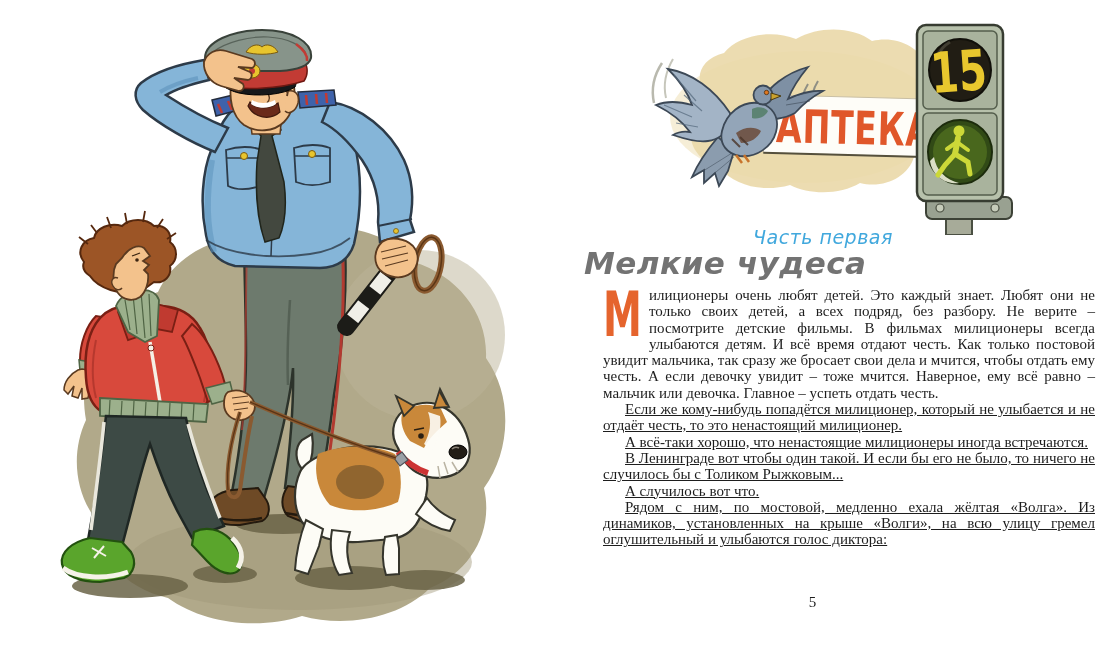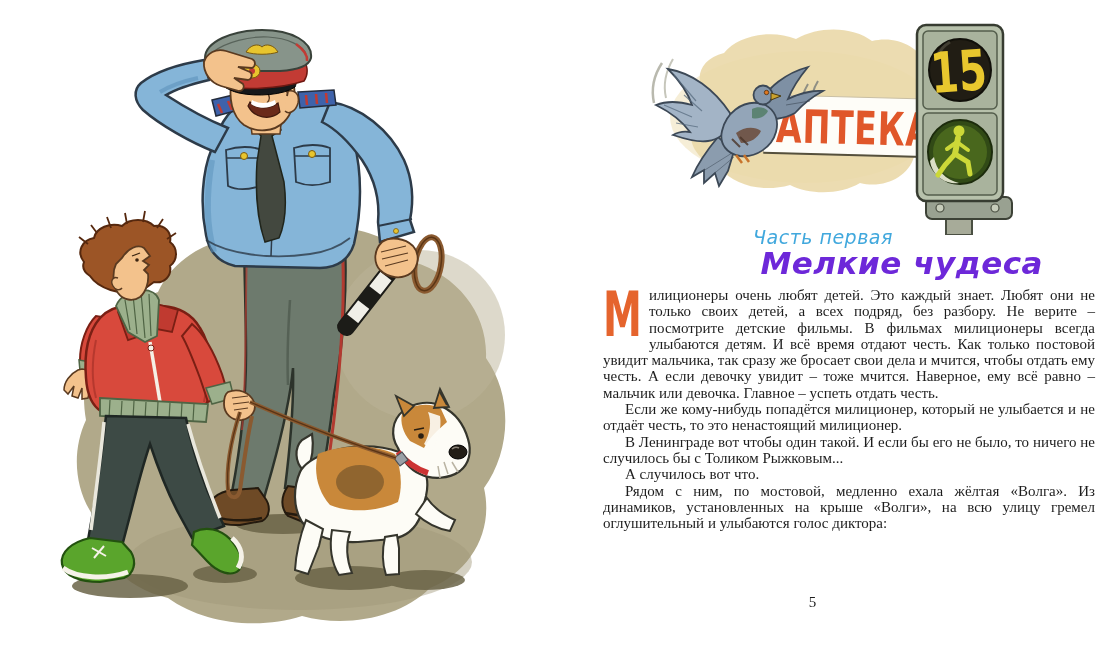--- a/index.html
+++ b/index.html
@@ -5,27 +5,27 @@
   html,body{margin:0;padding:0;background:#ffffff;}
   .spread{position:relative;width:1100px;height:663px;background:#ffffff;overflow:hidden;
           font-family:"Liberation Serif",serif;}
   .illo{position:absolute;}
   .illo svg{display:block;width:100%;height:100%;}
   .left-illo{left:0;top:0;width:550px;height:663px;}
   .right-illo{left:640px;top:5px;width:440px;height:230px;}
 
   .part-label{position:absolute;left:603px;top:226px;width:440px;text-align:center;
       font:italic 19px/22px "DejaVu Sans",sans-serif;color:#41a8dd;letter-spacing:.5px;}
-  .chapter-title{position:absolute;left:603px;top:246px;width:440px;text-align:right;
-      font:italic 700 31px/34px "DejaVu Sans",sans-serif;color:#6d28d9;letter-spacing:.5px;}
+  .chapter-title{position:absolute;left:584px;top:246px;width:440px;text-align:left;
+      font:italic 700 31px/34px "DejaVu Sans",sans-serif;color:#737373;letter-spacing:.5px;}
 
   .text-block{position:absolute;left:603px;top:287px;width:492px;
       font-size:15px;line-height:16.3px;color:#1d1d1d;text-align:justify;}
   .text-block p{margin:0;}
-  .text-block p.indent{text-indent:22px;}
+  .text-block p.indent{text-indent:22px;text-decoration:underline;}
   .dropcap{float:left;width:39px;height:48px;margin:3px 7px 0 0;overflow:visible;}
   .dropcap-ch{display:inline-block;font:700 63px/50px "DejaVu Sans",sans-serif;
       color:#e5642d;transform:scaleX(.62);transform-origin:0 0;}
   .page-number{position:absolute;left:560px;top:594px;width:505px;text-align:center;
       font-size:15px;color:#1d1d1d;}
 </style>
 </head>
 <body>
 
 <div class="spread">
@@ -285,20 +285,21 @@
         </g>
       </svg>
     </div>
 
     <div class="part-label">Часть первая</div>
     <div class="chapter-title">Мелкие чудеса</div>
 
     <div class="text-block">
       <p class="para"><span class="dropcap"><span class="dropcap-ch">М</span></span><span>илиционеры очень любят детей. Это каждый знает. Любят они не только своих детей, а всех подряд, без разбору. Не верите – посмотрите детские фильмы. В фильмах милиционеры всегда улыбаются детям. И всё время отдают честь. Как только постовой увидит мальчика, так сразу же бросает свои дела и мчится, чтобы отдать ему честь. А если девочку увидит – тоже мчится. Наверное, ему всё равно – мальчик или девочка. Главное – успеть отдать честь.</span></p>
       <p class="para indent">Если же кому-нибудь попадётся милиционер, который не улыбается и не отдаёт честь, то это ненастоящий милиционер.</p>
+      <p class="para indent">А всё-таки хорошо, что ненастоящие милиционеры иногда встречаются.</p>
       <p class="para indent">В Ленинграде вот чтобы один такой. И если бы его не было, то ничего не случилось бы с Толиком Рыжковым...</p>
       <p class="para indent">А случилось вот что.</p>
       <p class="para indent">Рядом с ним, по мостовой, медленно ехала жёлтая «Волга». Из динамиков, установленных на крыше «Волги», на всю улицу гремел оглушительный и улыбаются голос диктора:</p>
     </div>
 
     <div class="page-number">5</div>
   </div>
 </div>
 
 </body></html>

